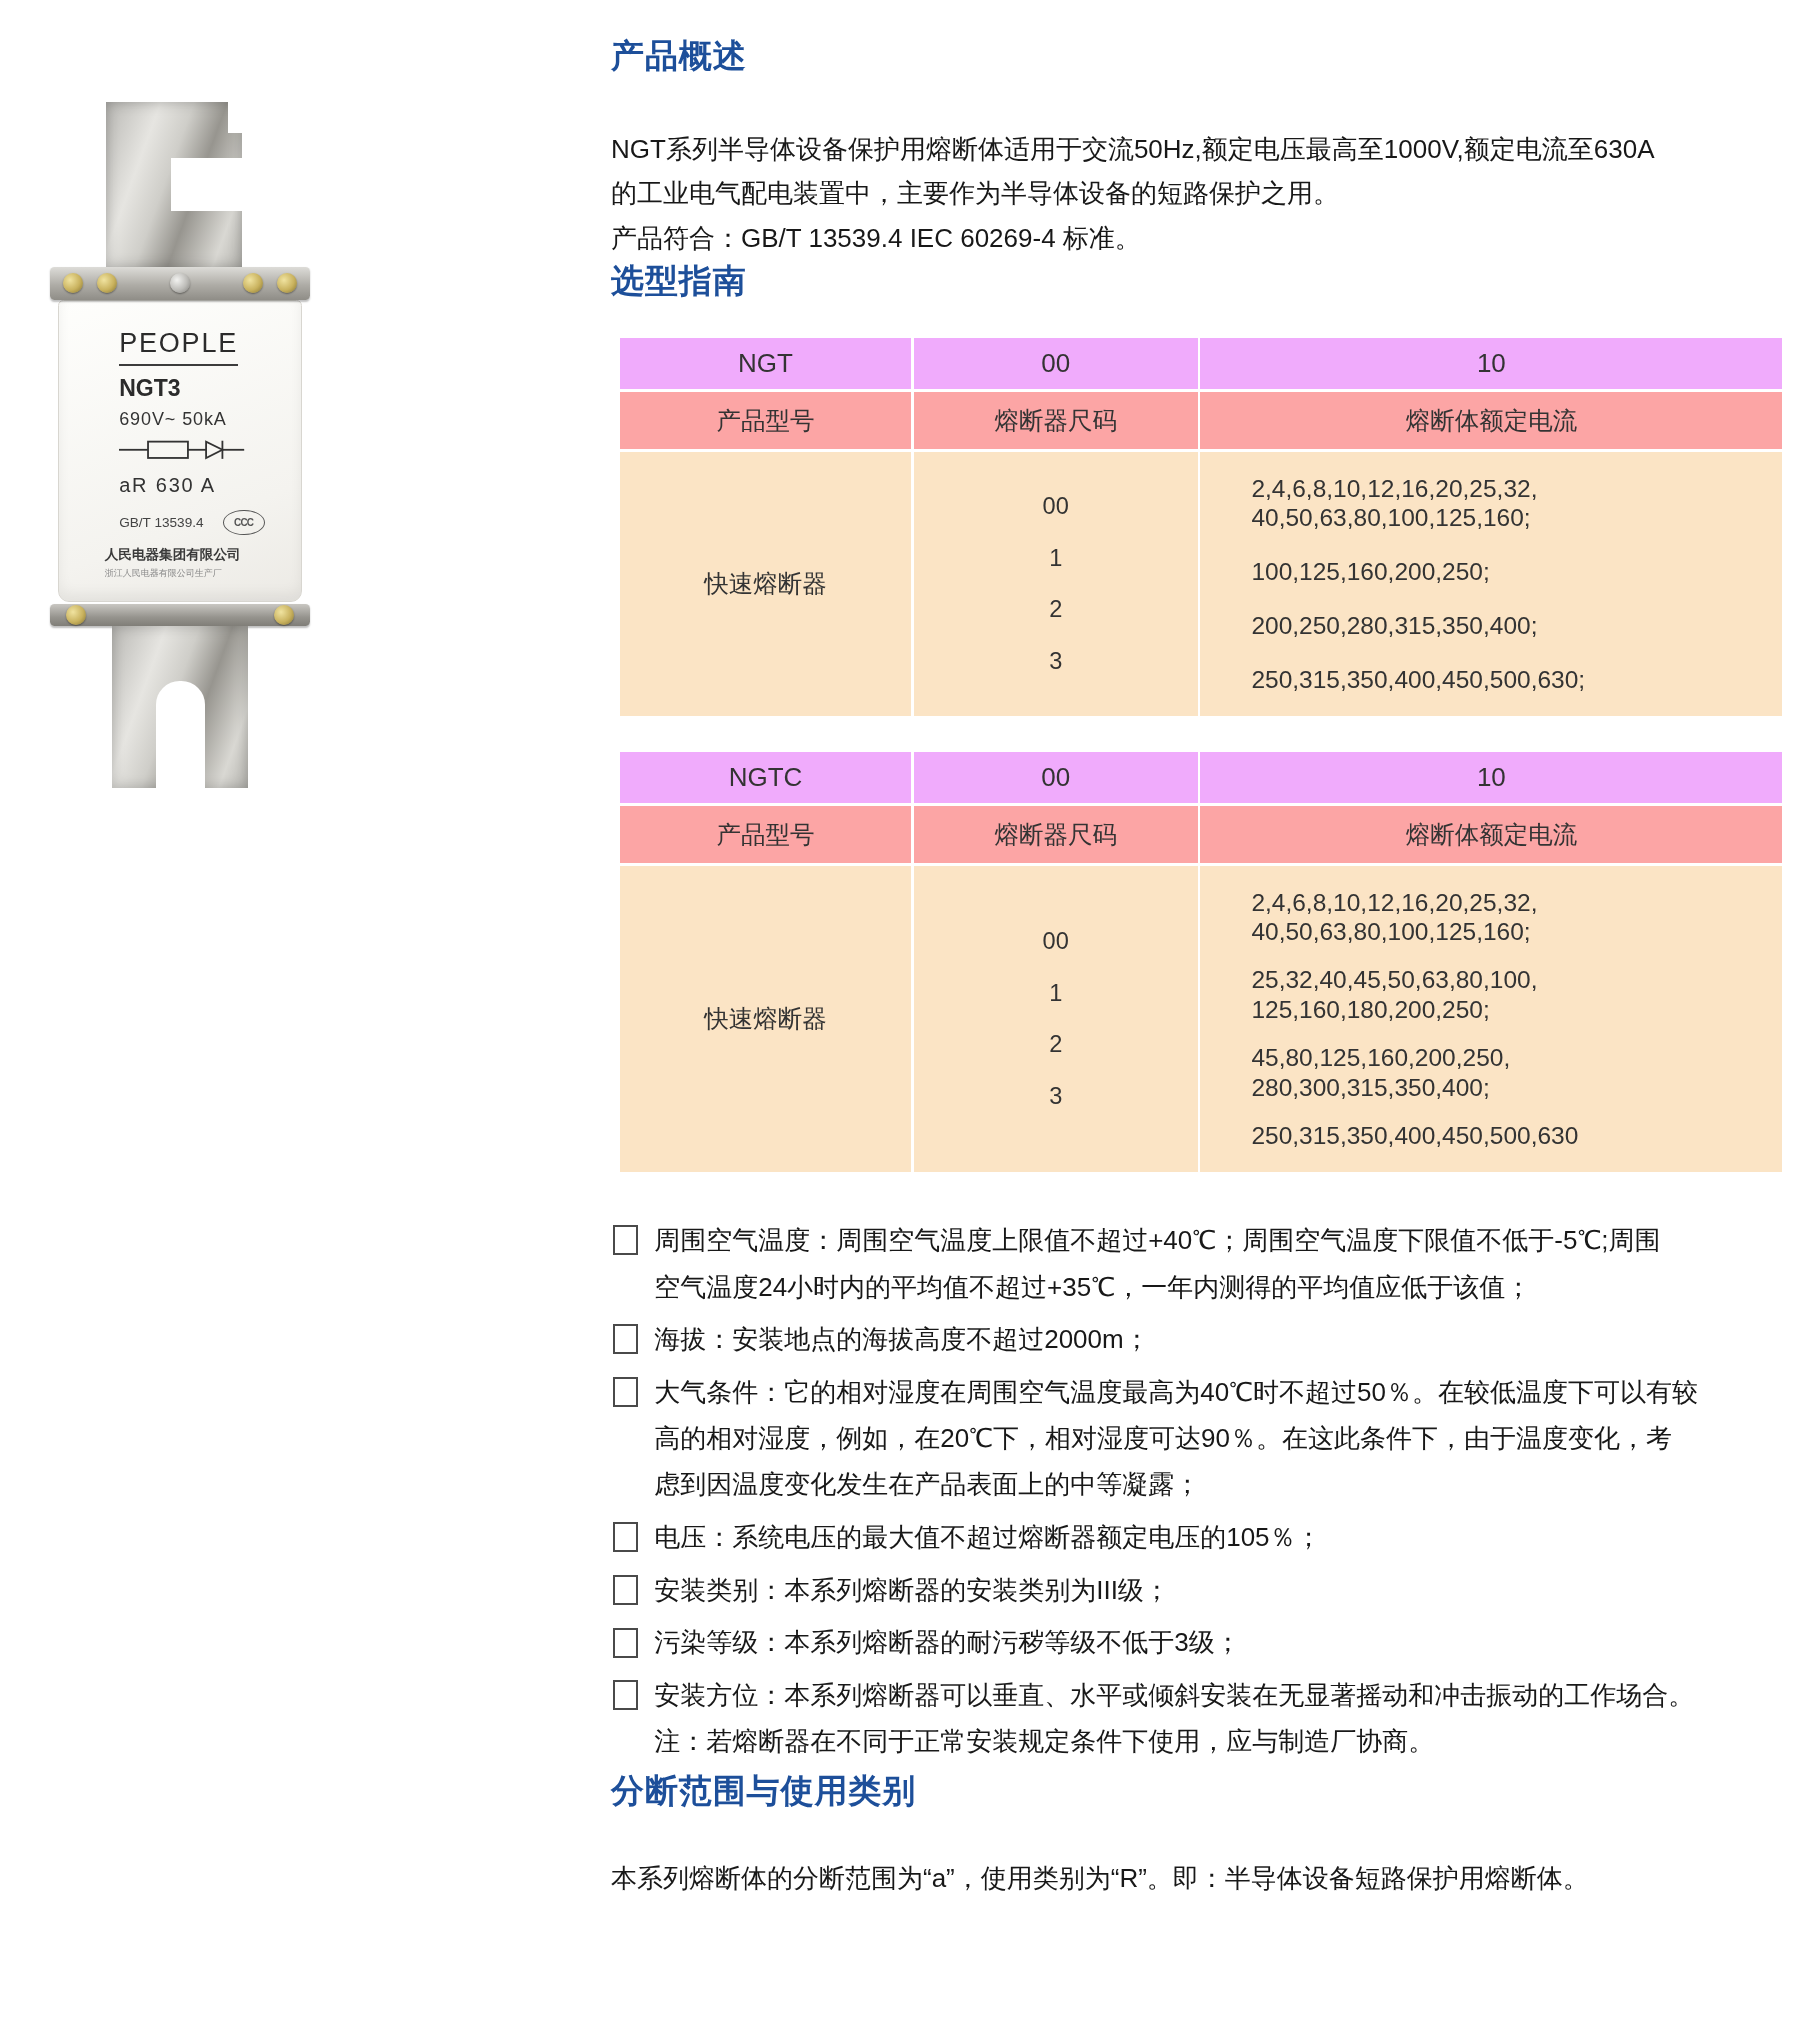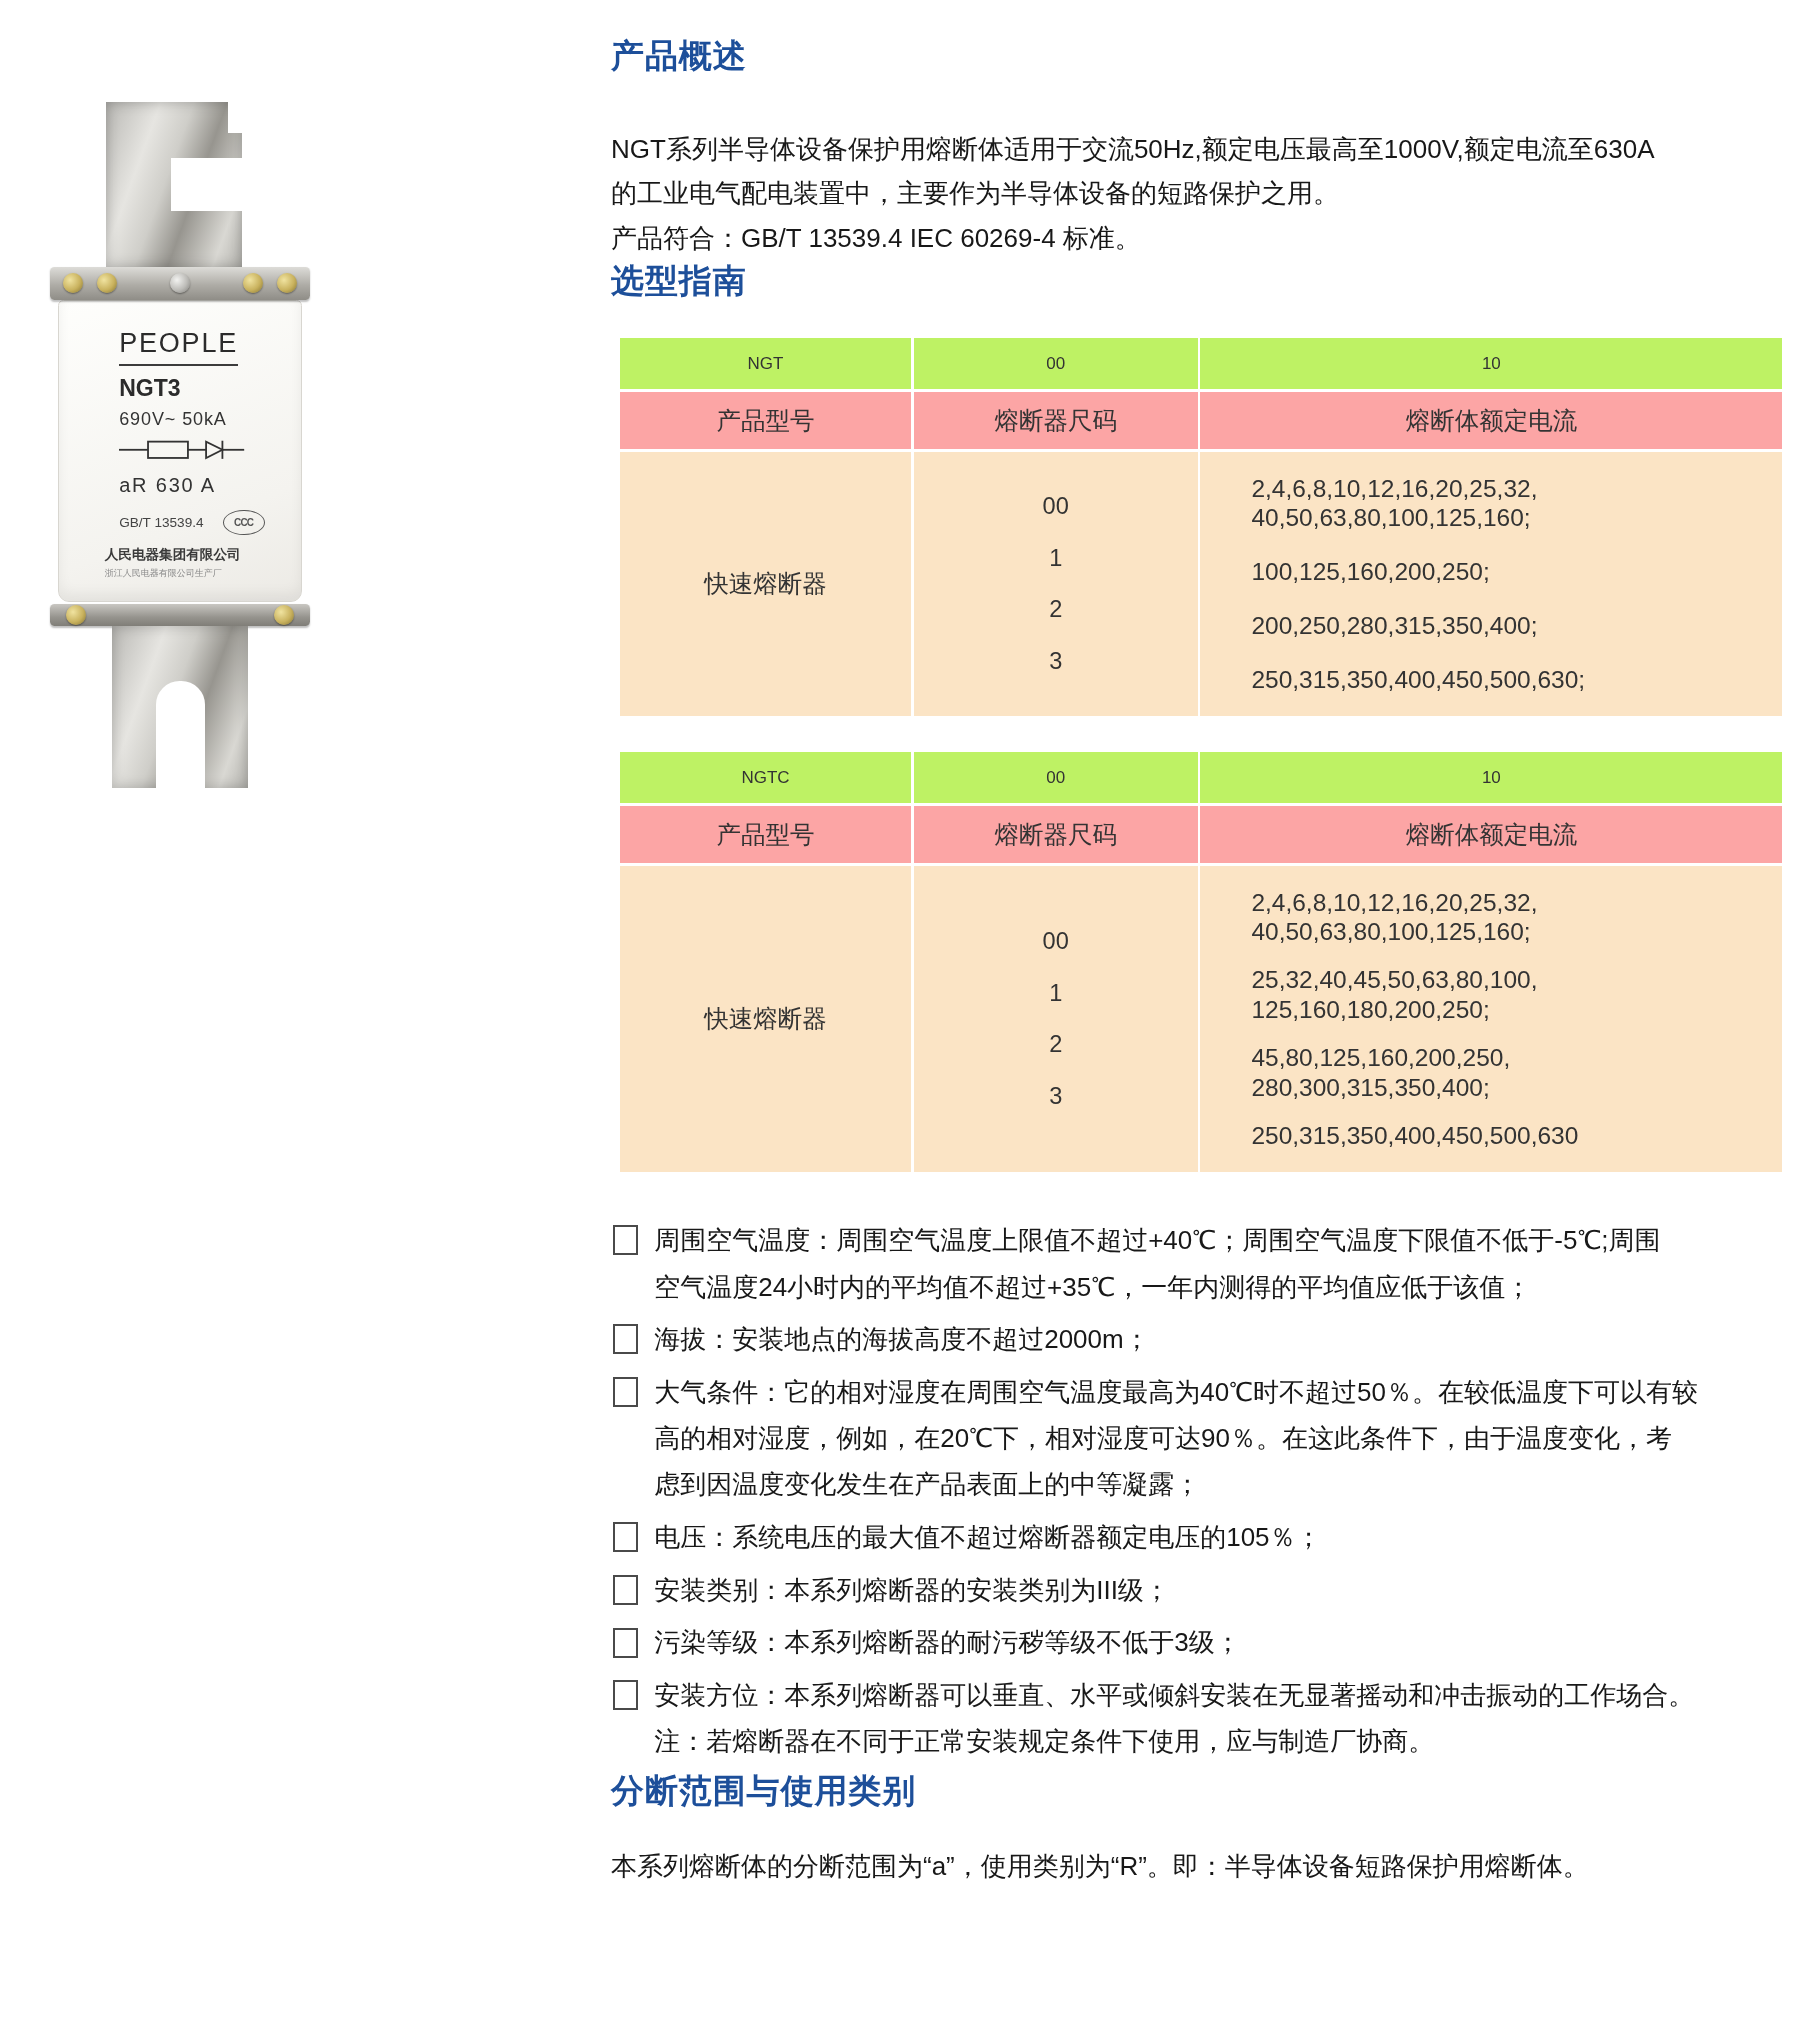--- a/index.html
+++ b/index.html
@@ -11,21 +11,21 @@
   h2.sec-title{margin:0;font-size:33px;line-height:1.2;font-weight:600;color:#1d4f9a;letter-spacing:0.9px;}
   .ml{white-space:pre-line;}
   .overview-text{margin-top:51px;font-size:26px;line-height:1.72;color:#181818;}
   .sec-gap1{margin-top:56px;}
   .sec-gap2{margin-top:53px;}
 
   
   .sel-table{display:grid;grid-template-columns:291px 284px 582px;gap:2.7px;background:#ffffff;
              width:1162px;margin-left:9px;}
   .sel-table .cell{display:flex;align-items:center;justify-content:center;color:#333;}
-  .sel-table .th{background:#bef264;height:51px;font-size:17px;}
+  .sel-table .th{background:#f0abfc;height:51px;font-size:26px;}
   .sel-table .sub{background:#fca5a5;height:57px;font-size:24.5px;}
   .sel-table .bodycell{background:#fbe4c5;}
   .t1{margin-top:38px;}
   .t2{margin-top:36px;}
   .t1 .bodycell{min-height:238px;}
   .t2 .bodycell{min-height:260px;}
   .sel-table .product-cell{font-size:24.5px;}
   .sel-table .sizes-cell{flex-direction:column;gap:24.5px;font-size:23.6px;}
   .sel-table .currents-cell{flex-direction:column;justify-content:center;align-items:flex-start;
              gap:24.5px;padding:22px 9px 22px 51px;font-size:24.5px;line-height:1.2;text-align:left;
@@ -33,21 +33,21 @@
   .t2 .currents-cell{gap:19px;}
 
   
   .cond-list{margin-top:45px;}
   .cond-item{display:flex;align-items:flex-start;margin-bottom:6.4px;}
   .sq-bullet{flex:0 0 auto;width:21px;height:26px;border:2.7px solid #4a4a4a;background:#fff;
              margin:8.2px 16.4px 0 1.8px;}
   .cond-text{font-size:26px;line-height:1.78;color:#181818;}
 
   
-  .breaking-text{margin-top:35px;font-size:26px;line-height:1.6;color:#181818;}
+  .breaking-text{margin-top:47px;font-size:26px;line-height:1.6;color:#181818;}
 
   
   .figure{position:absolute;left:50px;top:102px;width:264px;}
   .metal{background:linear-gradient(110deg,#b9b8b4 0%,#e6e5e1 28%,#cfcec9 45%,#97958f 62%,#d9d8d3 85%,#b5b4af 100%);}
   .blade-top{position:relative;margin-left:56px;width:136px;height:165px;
              box-shadow:inset 0 0 12.7px rgba(0,0,0,.25);}
   .blade-top .notch{position:absolute;right:0;top:56px;width:71px;height:53px;background:#fff;}
   .blade-top .step{position:absolute;right:0;top:0;width:14.5px;height:31px;background:#fff;}
   .cap{position:relative;width:260px;height:33px;border-radius:4.5px;
        background:linear-gradient(#dddcd8,#aeaca6 55%,#8f8d87);box-shadow:0 1.8px 1.8px rgba(0,0,0,.25);}

